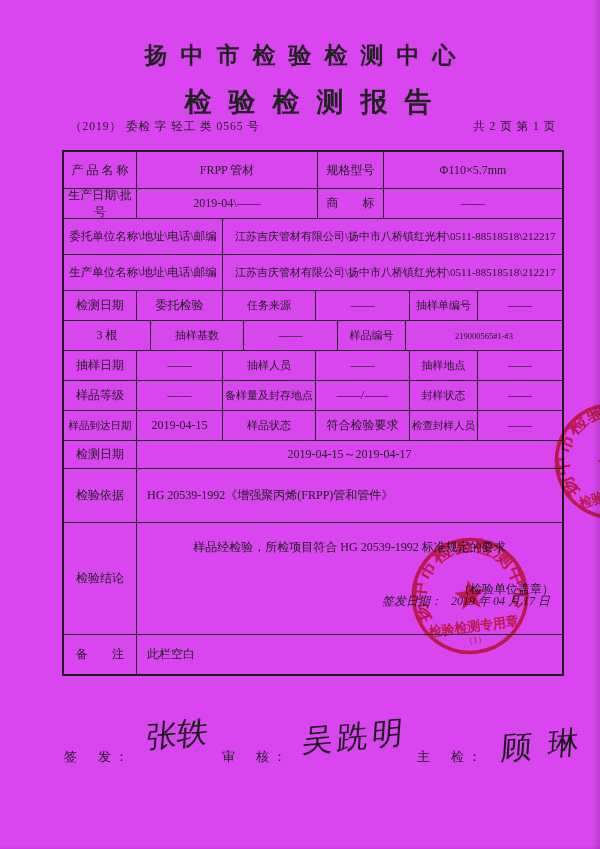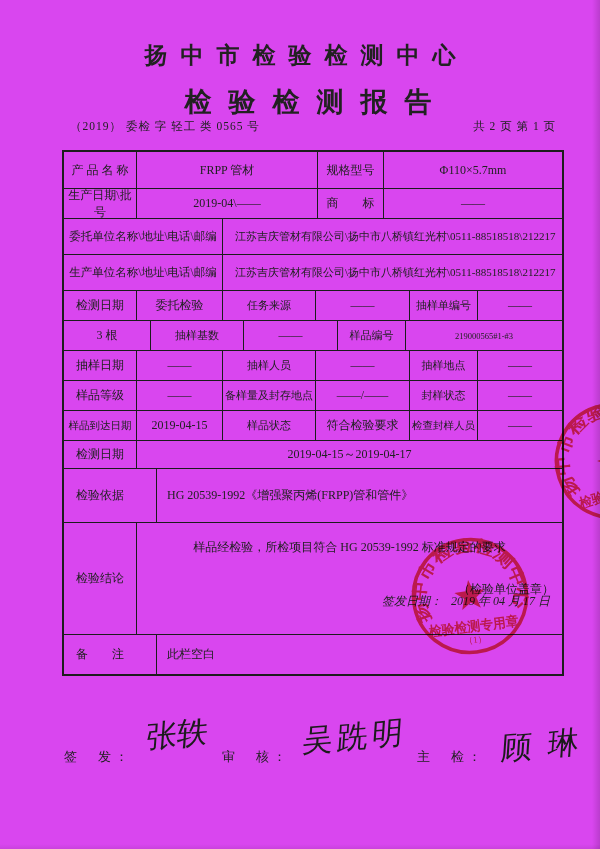--- a/index.html
+++ b/index.html
@@ -26,21 +26,21 @@
   .cell + .cell{border-left:1px solid #1c1c1c;}
   .h36{height:36px}.h30{height:30px}.h28{height:28px}.h54{height:54px}
   .h112{height:112px}.h40{height:40px}
   .cA1{width:72px}.cA2{width:181px}.cA3{width:66px}.cA4{flex:1}
   .cB1{width:158px;font-size:11.5px}.cB2{flex:1;justify-content:flex-start;
        padding-left:12px;font-size:11px;text-align:left;}
   .cC1{width:72px}.cC2{width:86px}.cC3{width:93px;font-size:11px}.cC4{width:94px}
   .cC5{width:68px;font-size:11px}.cC6{flex:1}
   .cD1{width:72px}.cD2{flex:1}
   .small{font-size:8.5px;letter-spacing:0;}
-  .left{justify-content:flex-start;text-align:left;padding-left:10px;margin-left:20px;}
+  .left{justify-content:flex-start;text-align:left;padding-left:10px;}
   .concl{position:relative;align-items:flex-start;padding:16px 10px 0 10px;}
   .seal-note{position:absolute;right:8px;top:58px;font-size:12px;}
   .issue-date{position:absolute;right:12px;bottom:24px;font-size:12px;font-style:italic;}
   .issue-date span{margin-left:6px;}
 
   .sigrow{position:absolute;left:64px;top:690px;right:18px;height:76px;
           display:flex;align-items:flex-end;}
   .siglabel{font-size:13px;letter-spacing:4px;white-space:nowrap;}
   .signame{font-size:31px;color:#1b1b1b;white-space:nowrap;
            transform:rotate(-5deg) skewX(-9deg);transform-origin:center;

